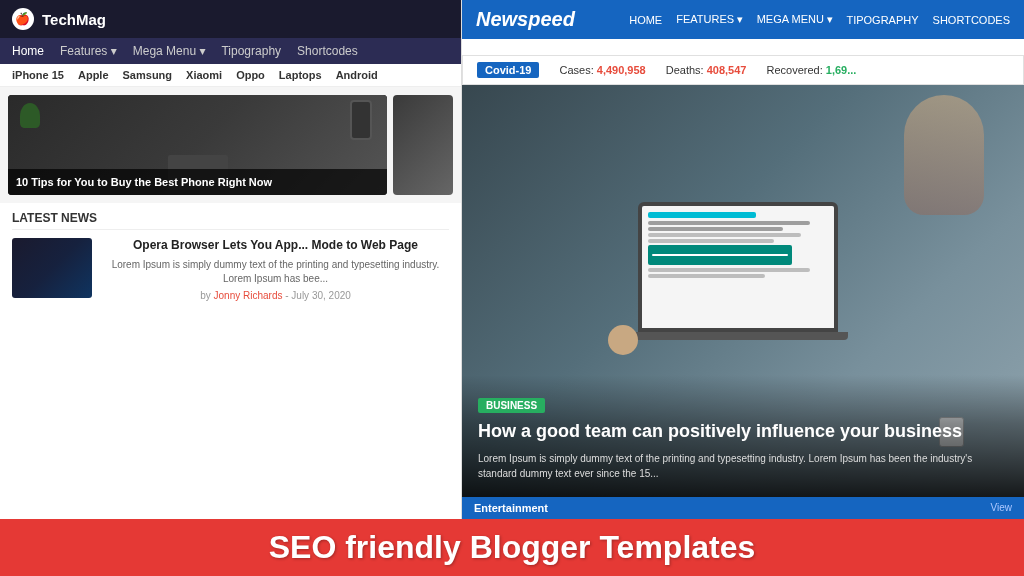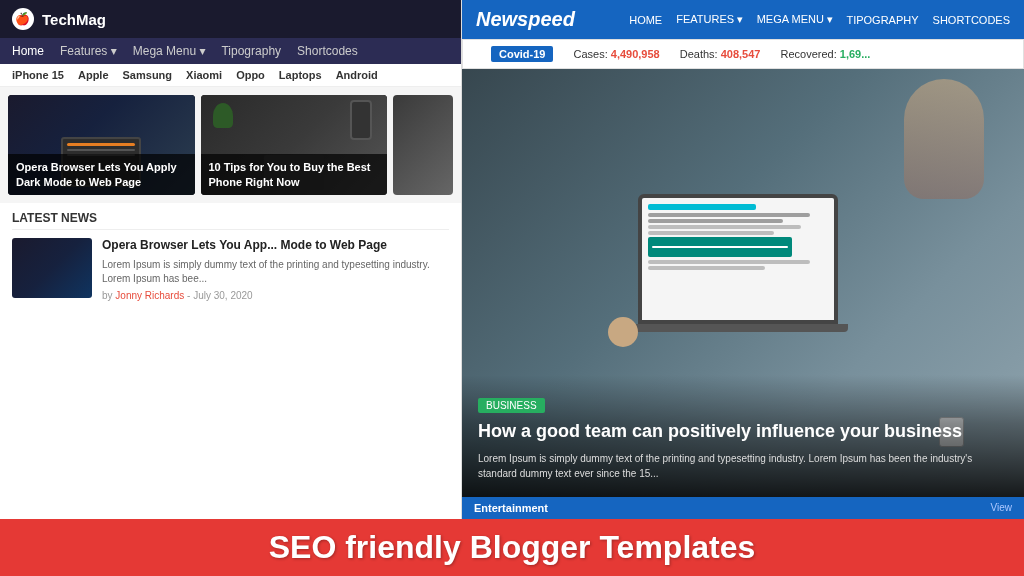--- a/index.html
+++ b/index.html
@@ -24,44 +24,44 @@
     .left-subnav span:first-child { font-weight: bold; }
 
     .left-cards { display: flex; gap: 0; overflow: hidden; padding: 8px; gap: 6px; background: #f5f5f5; flex: none; }
     .card { flex: 1; background: #222; border-radius: 4px; overflow: hidden; position: relative; min-width: 0; }
     .card-overlay { position: absolute; bottom: 0; left: 0; right: 0; background: rgba(0,0,0,0.7); padding: 6px 8px; }
     .card-title { color: #fff; font-size: 11px; font-weight: bold; line-height: 1.3; }
 
     .latest-news { padding: 8px 12px; flex: 1; overflow: hidden; }
     .latest-title { font-size: 12px; font-weight: bold; color: #333; margin-bottom: 8px; border-bottom: 1px solid #eee; padding-bottom: 4px; }
     .news-item { display: flex; gap: 10px; align-items: flex-start; }
-    .news-content { flex: 1; }
+    .news-content { flex: 1; text-align: center; }
     .news-item-title { font-size: 12px; font-weight: bold; color: #222; line-height: 1.3; margin-bottom: 4px; }
     .news-excerpt { font-size: 10px; color: #666; line-height: 1.4; margin-bottom: 4px; }
     .news-meta { font-size: 10px; color: #999; }
     .news-meta .author { color: #e74c3c; }
 
     
     .right-panel { flex: 1; background: #fff; display: flex; flex-direction: column; overflow: hidden; }
 
     .right-header { background: #1565c0; padding: 8px 14px; display: flex; align-items: center; gap: 20px; }
     .right-logo { color: #fff; font-size: 20px; font-weight: 900; font-style: italic; }
     .right-nav { display: flex; gap: 14px; align-items: center; margin-left: auto; }
     .right-nav a { color: #fff; font-size: 11px; text-decoration: none; font-weight: 500; }
 
-    .covid-bar { background: #fff; border: 1px solid #e0e0e0; padding: 6px 28px; display: flex; align-items: center; gap: 20px; font-size: 11px; }
+    .covid-bar { background: #fff; border: 1px solid #e0e0e0; padding: 6px 14px; display: flex; align-items: center; gap: 20px; font-size: 11px; margin-top: 16px; }
     .covid-tag { background: #1565c0; color: #fff; padding: 2px 8px; border-radius: 2px; font-size: 11px; font-weight: bold; }
     .covid-stat { color: #333; }
     .covid-stat .num { color: #e74c3c; font-weight: bold; }
     .covid-stat .num-green { color: #27ae60; font-weight: bold; }
 
     .hero-area { flex: 1; position: relative; overflow: hidden; background: #1a1a2e; }
 
     .hero-overlay { position: absolute; bottom: 0; left: 0; right: 0; background: linear-gradient(to top, rgba(0,0,0,0.85) 0%, rgba(0,0,0,0.4) 60%, transparent 100%); padding: 20px 16px 16px; }
-    .business-tag { background: #27ae60; color: #fff; font-size: 10px; font-weight: normal; padding: 2px 8px; border-radius: 2px; display: inline-block; margin-bottom: 8px; }
+    .business-tag { background: #27ae60; color: #fff; font-size: 10px; font-weight: bold; padding: 2px 8px; border-radius: 2px; display: inline-block; margin-bottom: 8px; }
     .hero-title { color: #fff; font-size: 18px; font-weight: 900; line-height: 1.2; margin-bottom: 8px; }
     .hero-excerpt { color: #ddd; font-size: 10px; line-height: 1.5; }
 
     .entertainment-bar { background: #1565c0; padding: 5px 12px; display: flex; justify-content: space-between; }
     .ent-tag { color: #fff; font-size: 11px; font-weight: bold; }
     .ent-view { color: #adc8ff; font-size: 10px; cursor: pointer; }
 
     
     .bottom-banner { background: #e53935; padding: 10px 20px; display: flex; align-items: center; justify-content: center; }
     .banner-text { color: #fff; font-size: 32px; font-weight: 900; text-shadow: 1px 1px 3px rgba(0,0,0,0.3); text-align: center; }
@@ -99,34 +99,20 @@
       <span>Apple</span>
       <span>Samsung</span>
       <span>Xiaomi</span>
       <span>Oppo</span>
       <span>Laptops</span>
       <span>Android</span>
     </div>
 
     <div class="left-cards">
 
-      <div class="card">
-        <div class="card1-visual">
-          <div style="width:100%;height:100%;background:linear-gradient(135deg,#1a1a2e 0%,#16213e 40%,#2c3e50 100%);position:relative;overflow:hidden;">
-            <div style="position:absolute;bottom:8px;left:50%;transform:translateX(-50%);width:80px;height:50px;background:#2d2d2d;border-radius:3px;border:2px solid #444;">
-              <div style="position:absolute;top:4px;left:4px;right:4px;height:3px;background:#e67e22;border-radius:2px;"></div>
-              <div style="position:absolute;top:10px;left:4px;right:4px;height:2px;background:#555;border-radius:2px;"></div>
-              <div style="position:absolute;top:15px;left:4px;right:4px;height:2px;background:#555;border-radius:2px;"></div>
-            </div>
-          </div>
-        </div>
-        <div class="card-overlay">
-          <div class="card-title">Opera Browser Lets You Apply Dark Mode to Web Page</div>
-        </div>
-      </div>
 
       <div class="card">
         <div class="card2-visual">
           <div style="width:100%;height:100%;background:linear-gradient(135deg,#2a2a2a 0%,#3a3a3a 50%,#555 100%);position:relative;overflow:hidden;">
             <div style="position:absolute;top:8px;left:12px;width:20px;height:25px;background:#2d5a27;border-radius:50% 50% 20% 20%;"></div>
             <div style="position:absolute;top:5px;right:15px;width:22px;height:40px;background:#333;border-radius:4px;border:2px solid #555;"></div>
             <div style="position:absolute;bottom:5px;left:50%;transform:translateX(-50%);width:60px;height:35px;background:#444;border-radius:2px;"></div>
           </div>
         </div>
         <div class="card-overlay">

